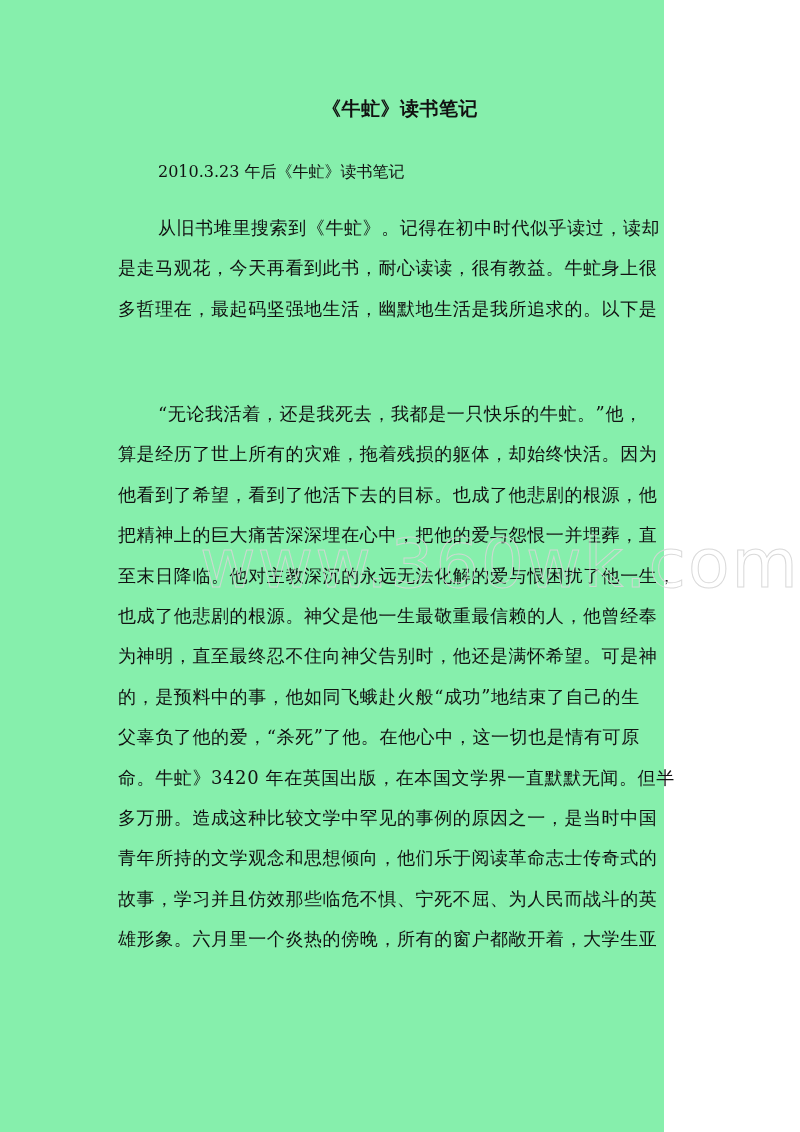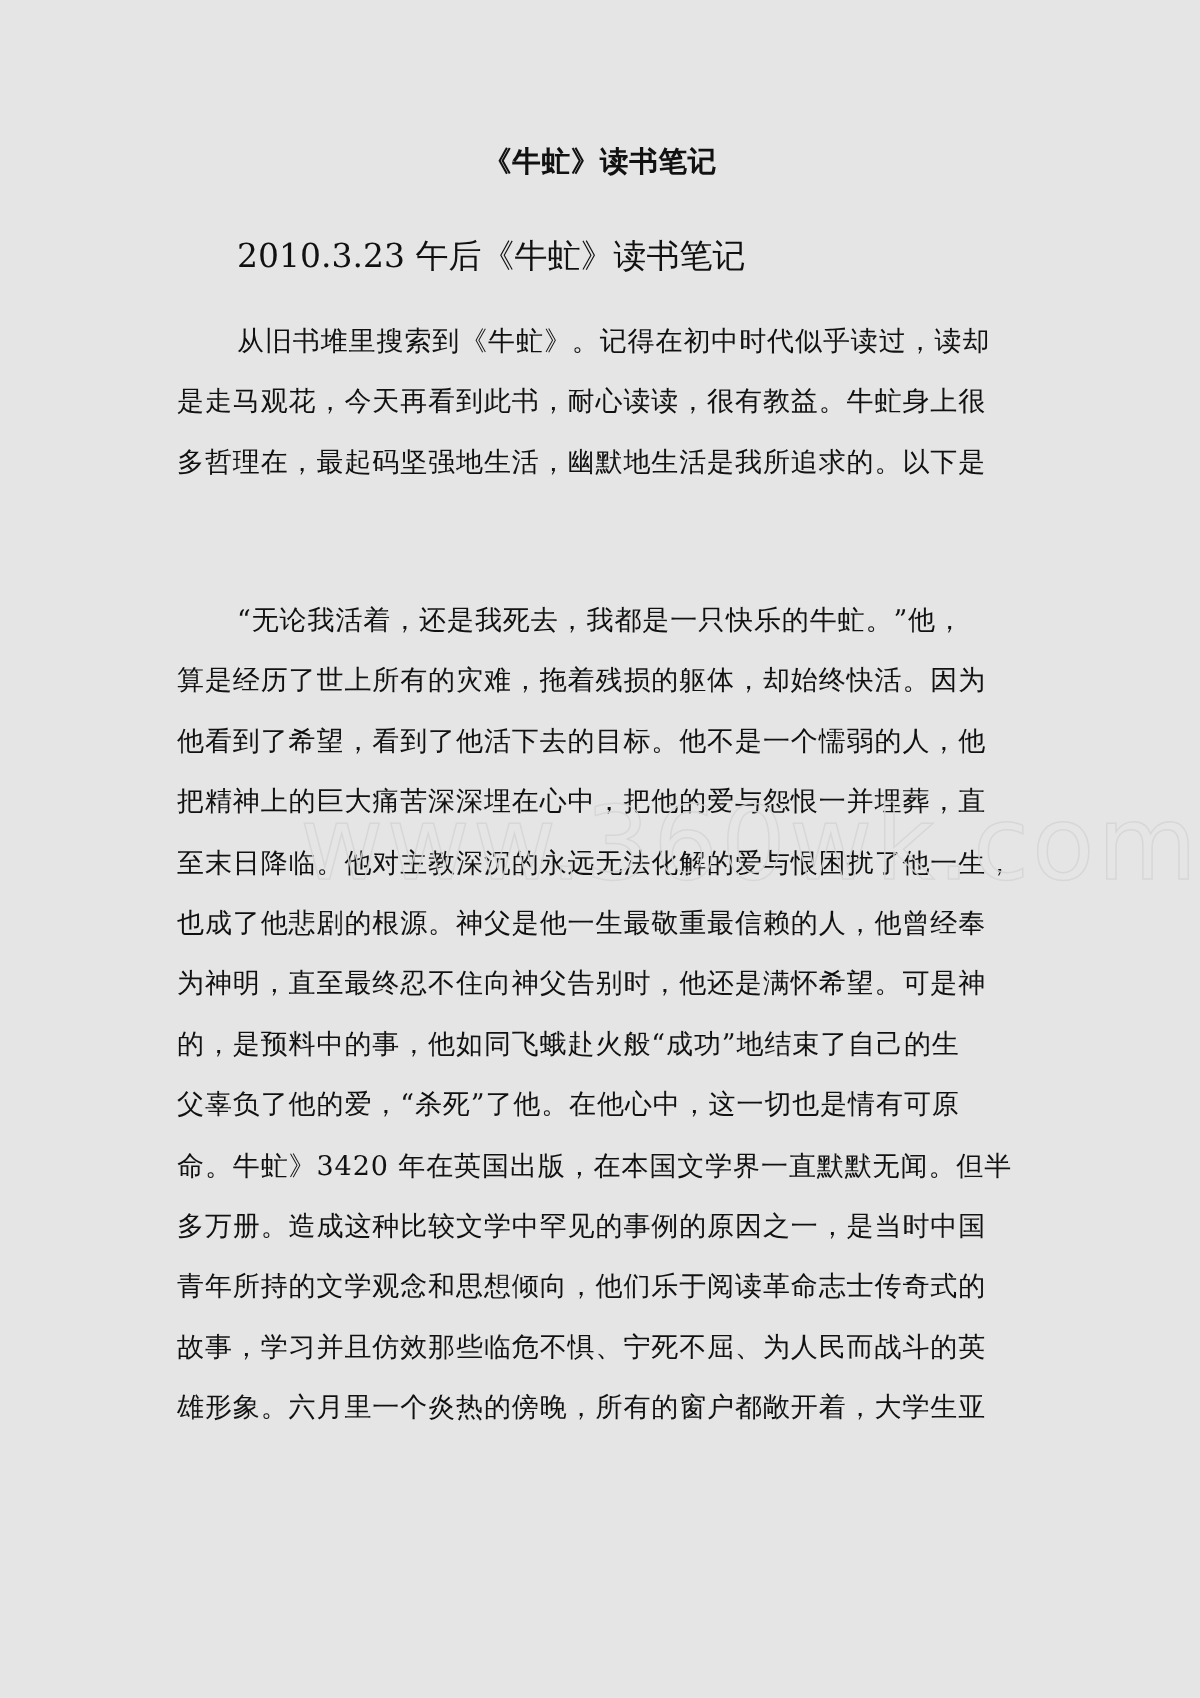--- a/index.html
+++ b/index.html
@@ -11,40 +11,40 @@
       width: 800px;
       height: 1132px;
       position: relative;
       overflow: hidden;
       font-family: "DejaVu Serif", "Liberation Serif", serif;
       color: #111111;
     }
     .page {
       position: absolute;
       left: 0; top: 0;
-      width: 800px;
+      width: 664px;
       height: 1132px;
-      background: #e5e5e5;
+      background: #86efac;
     }
     .title {
       position: absolute;
       left: 0;
       width: 800px;
       top: 96px;
       text-align: center;
       font-size: 19px;
       font-weight: bold;
       letter-spacing: 0.5px;
       line-height: 24px;
     }
     .subtitle {
       position: absolute;
       left: 158px;
       top: 160px;
-      font-size: 22px;
+      font-size: 16px;
       line-height: 24px;
       white-space: nowrap;
     }
     .para {
       position: absolute;
       left: 118px;
       width: 560px;
     }
     .line {
       display: block;
@@ -83,21 +83,21 @@
 
   <div class="para" style="top:216px;">
     <span class="line indent">从旧书堆里搜索到《牛虻》。记得在初中时代似乎读过，读却</span>
     <span class="line">是走马观花，今天再看到此书，耐心读读，很有教益。牛虻身上很</span>
     <span class="line">多哲理在，最起码坚强地生活，幽默地生活是我所追求的。以下是</span>
   </div>
 
   <div class="para" style="top:402px;">
     <span class="line indent">“无论我活着，还是我死去，我都是一只快乐的牛虻。”他，</span>
     <span class="line">算是经历了世上所有的灾难，拖着残损的躯体，却始终快活。因为</span>
-    <span class="line">他看到了希望，看到了他活下去的目标。他不是一个懦弱的人，他</span>
+    <span class="line">他看到了希望，看到了他活下去的目标。也成了他悲剧的根源，他</span>
     <span class="line">把精神上的巨大痛苦深深埋在心中，把他的爱与怨恨一并埋葬，直</span>
     <span class="line">至末日降临。他对主教深沉的永远无法化解的爱与恨困扰了他一生，</span>
     <span class="line">也成了他悲剧的根源。神父是他一生最敬重最信赖的人，他曾经奉</span>
     <span class="line">为神明，直至最终忍不住向神父告别时，他还是满怀希望。可是神</span>
     <span class="line">的，是预料中的事，他如同飞蛾赴火般“成功”地结束了自己的生</span>
     <span class="line">父辜负了他的爱，“杀死”了他。在他心中，这一切也是情有可原</span>
     <span class="line">命。牛虻》3420 年在英国出版，在本国文学界一直默默无闻。但半</span>
     <span class="line">多万册。造成这种比较文学中罕见的事例的原因之一，是当时中国</span>
     <span class="line">青年所持的文学观念和思想倾向，他们乐于阅读革命志士传奇式的</span>
     <span class="line">故事，学习并且仿效那些临危不惧、宁死不屈、为人民而战斗的英</span>

